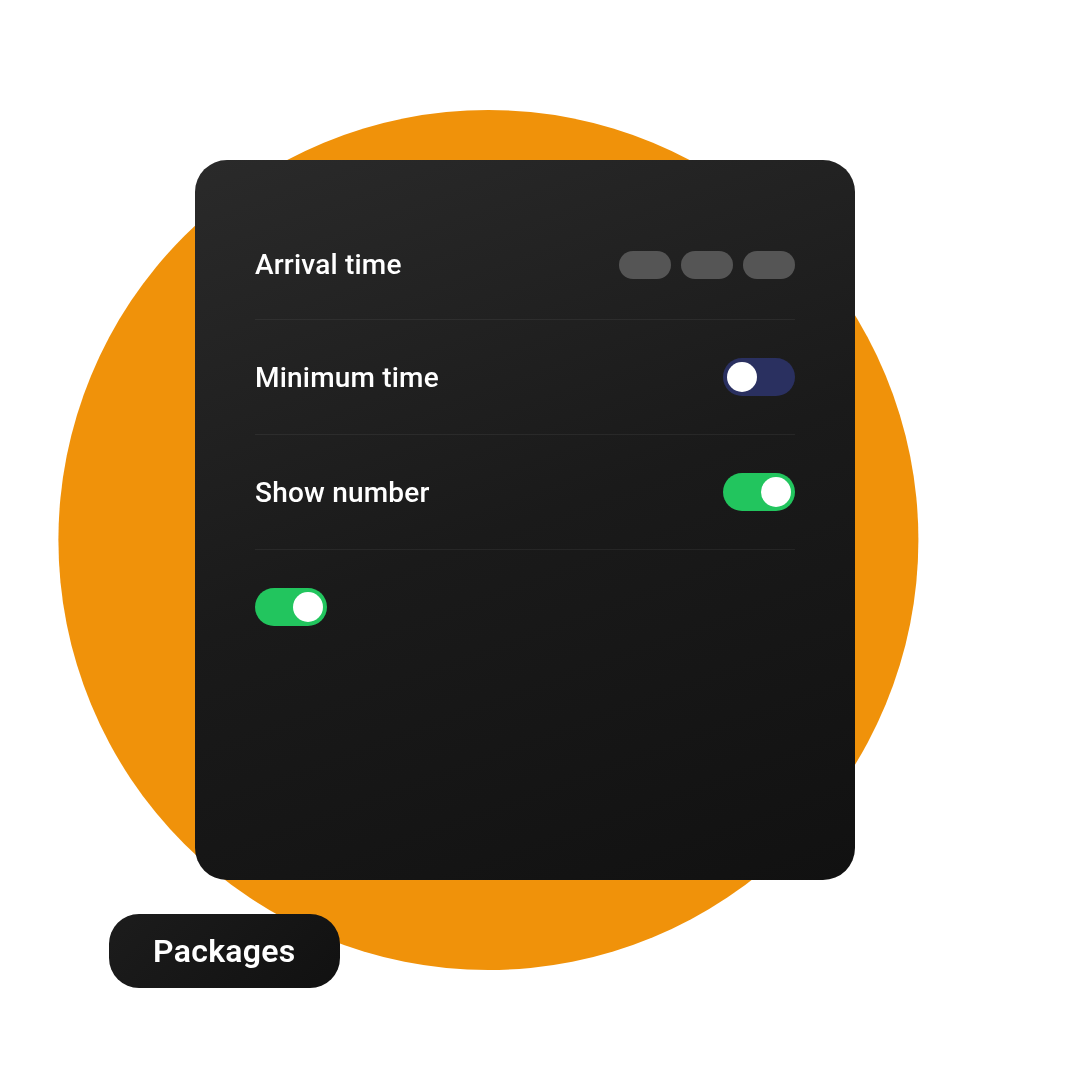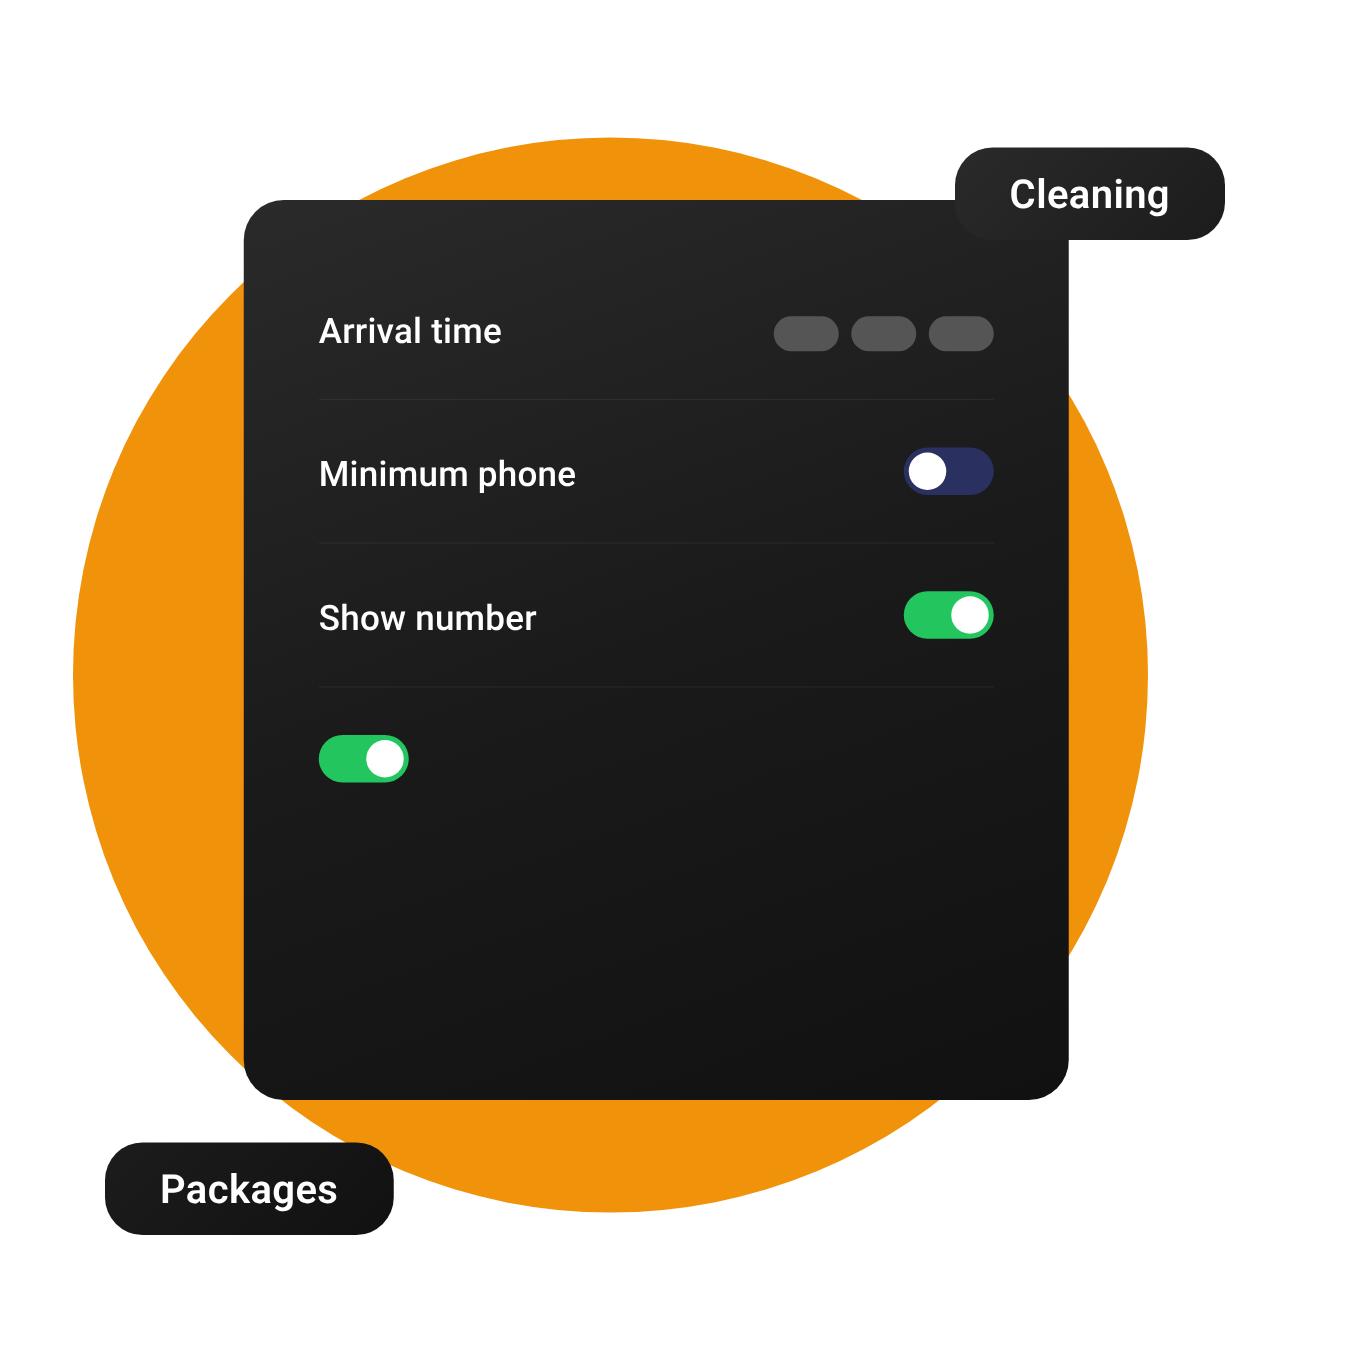--- a/index.html
+++ b/index.html
@@ -63,39 +63,39 @@
       color: #ffffff;
       font-size: 32px;
       font-weight: 600;
       letter-spacing: 0.3px;
     }
 
     
     .packages-tab {
       position: absolute;
       bottom: 92px;
-      left: 84px;
+      left: 109px;
       background: linear-gradient(135deg, #1c1c1c 0%, #111111 100%);
       border-radius: 30px;
       padding: 18px 44px;
       z-index: 10;
       text-align: right;
     }
 
     .packages-tab span {
       color: #ffffff;
       font-size: 32px;
       font-weight: 600;
       letter-spacing: 0.3px;
     }
 
     
     .settings-row {
       display: flex;
-      align-items: flex-end;
+      align-items: center;
       justify-content: space-between;
       padding: 38px 0;
       border-bottom: 1px solid rgba(255,255,255,0.06);
       gap: 28px;
     }
 
     .settings-row:last-child {
       border-bottom: none;
     }
 
@@ -167,21 +167,21 @@
     <div class="settings-row">
       <span class="row-label">Arrival time</span>
       <div class="arrival-controls">
         <div class="arrival-pill"></div>
         <div class="arrival-pill"></div>
         <div class="arrival-pill"></div>
       </div>
     </div>
 
     <div class="settings-row">
-      <span class="row-label">Minimum phone</span>
+      <span class="row-label">Minimum time</span>
       <div class="toggle toggle-dark">
         <div class="toggle-knob"></div>
       </div>
     </div>
 
 
     <div class="settings-row">
       <span class="row-label">Show number</span>
       <div class="toggle toggle-green">
         <div class="toggle-knob"></div>
@@ -189,21 +189,18 @@
     </div>
 
     <div class="settings-row">
       <div class="toggle toggle-green">
         <div class="toggle-knob"></div>
       </div>
     </div>
 
   </div>
 
-  <div class="cleaning-tab">
-    <span>Cleaning</span>
-  </div>
 
   <div class="packages-tab">
     <span>Packages</span>
   </div>
 
 </div>
 
 </body></html>

